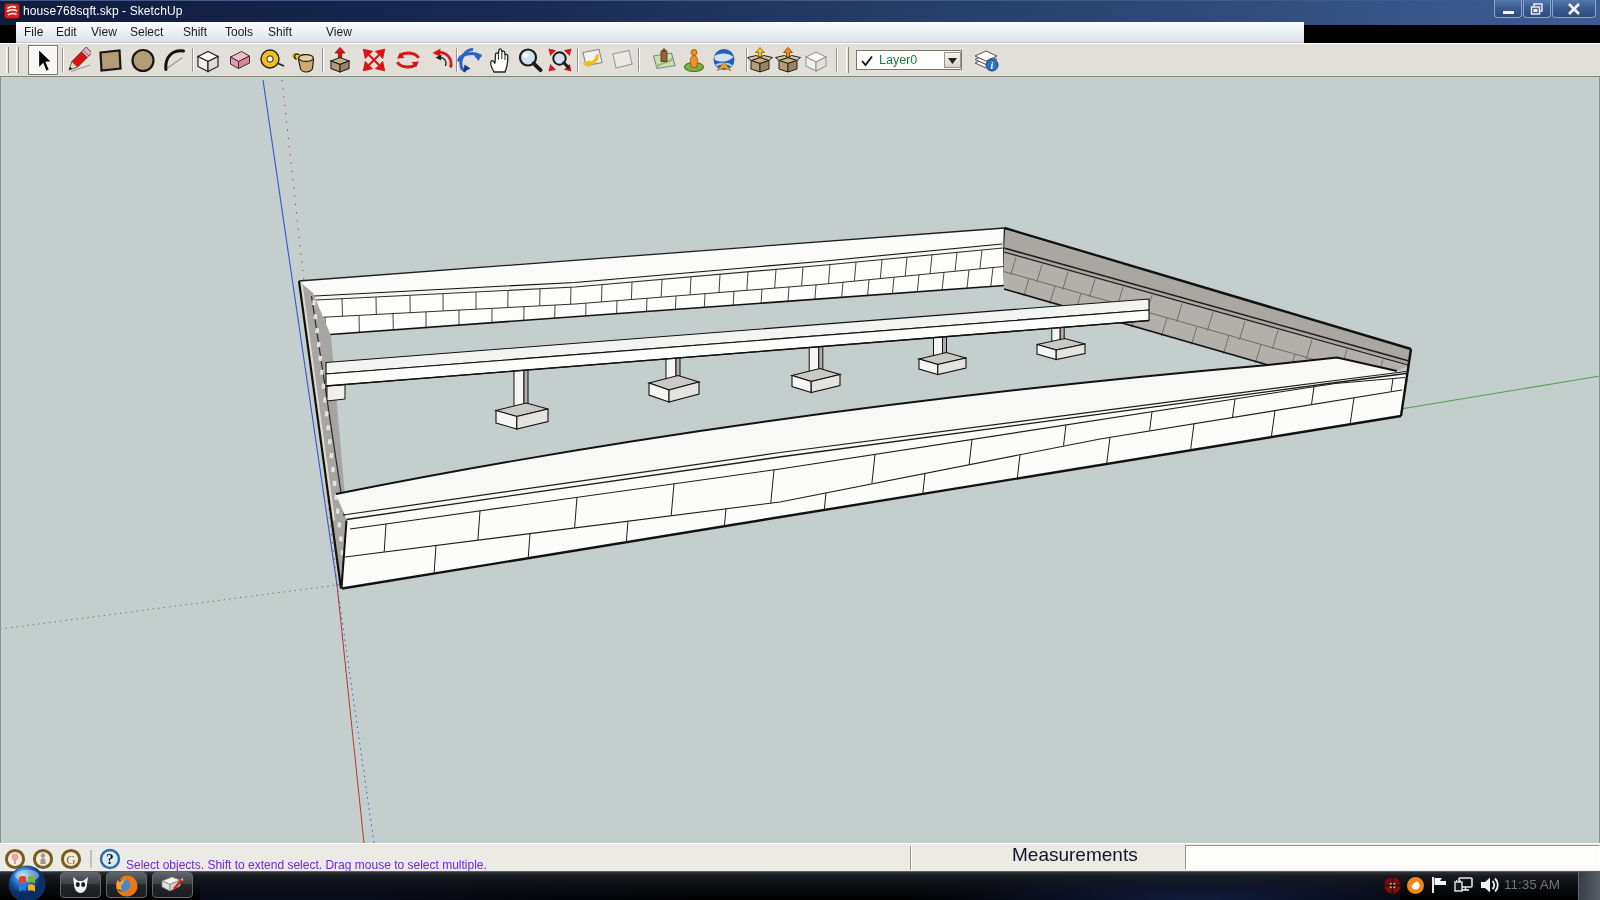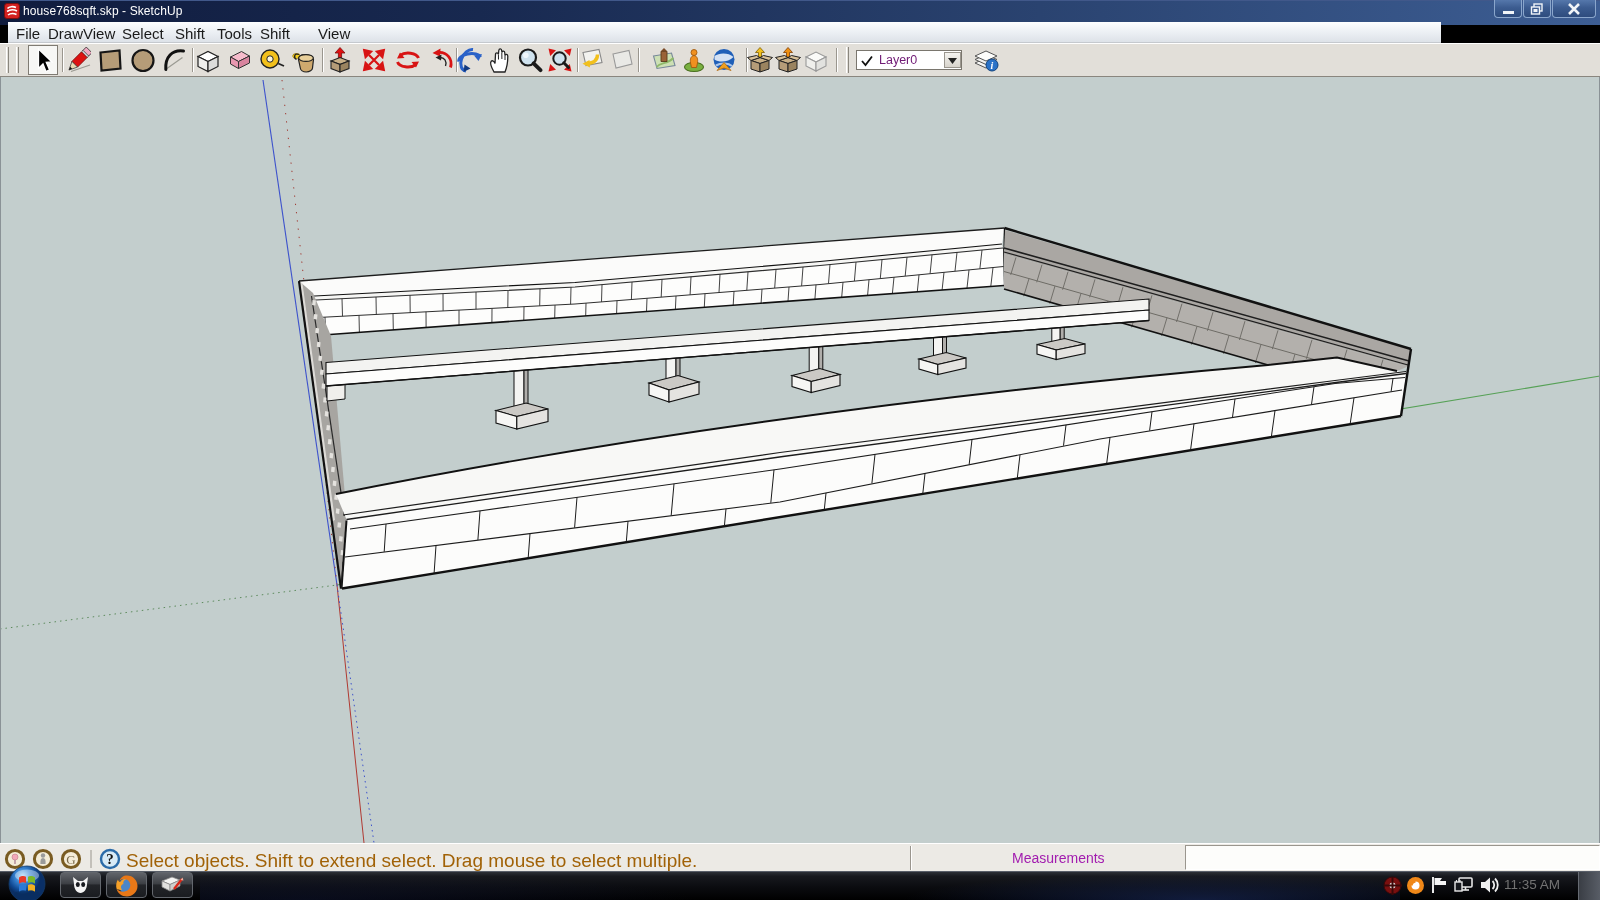--- a/index.html
+++ b/index.html
@@ -19,23 +19,23 @@
   <rect x="4" y="1" width="8" height="7" fill="none" stroke="#f0f4f8" stroke-width="1.4"></rect>
   <rect x="1.5" y="4" width="8" height="7" fill="#3c5c90" stroke="#f0f4f8" stroke-width="1.4"></rect>
   <rect x="3.5" y="6" width="4" height="3" fill="#f0f4f8"></rect>
  </svg>
  <div class="abs" style="left:1552px;top:0;width:44px;height:18px;background:linear-gradient(#5577ab,#3c5c90 45%,#2e4c7e);border:1px solid #8aa6cc;border-top:none;border-radius:0 0 4px 4px"></div>
  <svg class="abs" style="left:1567px;top:3px" width="14" height="12" viewBox="0 0 14 12">
   <path d="M2,1 L12,11 M12,1 L2,11" stroke="#f0f4f8" stroke-width="2.6"></path>
  </svg>
 </div>
 
-<div class="abs" style="left:8px;top:22px;width:1433px;height:21px;background:linear-gradient(#fdfeff,#e9edf2 60%,#dde2e8);border-bottom:1px solid #c5c9ce;color:#1a1a1a;font-size:15px">
+<div class="abs" style="left:16px;top:22px;width:1288px;height:21px;background:linear-gradient(#fdfeff,#e9edf2 60%,#dde2e8);border-bottom:1px solid #c5c9ce;color:#1a1a1a;font-size:12px">
  <span class="abs" style="left:8px;top:3px">File</span>
- <span class="abs" style="left:40px;top:3px">Draw</span>
+ <span class="abs" style="left:40px;top:3px">Edit</span>
  <span class="abs" style="left:75px;top:3px">View</span>
  <span class="abs" style="left:114px;top:3px">Select</span>
  <span class="abs" style="left:167px;top:3px">Shift</span>
  <span class="abs" style="left:209px;top:3px">Tools</span>
  <span class="abs" style="left:252px;top:3px">Shift</span>
  <span class="abs" style="left:310px;top:3px">View</span>
 </div>
 
 <div class="abs" style="left:0;top:43px;width:1600px;height:34px;background:#e2dfd9;border-top:1px solid #fff;border-bottom:1px solid #8a867e"></div>
 <div style="position:absolute;left:6px;top:47px;width:3px;height:26px;border-left:1px solid #fff;border-right:1px solid #8a867e"></div>
@@ -194,21 +194,21 @@
 <svg style="position:absolute;left:803px;top:47px" width="26" height="26" viewBox="0 0 26 26">
     <path d="M3,10 L13,5 L23,10 L13,15 Z" fill="#fafaf8" stroke="#999" stroke-width="1.1"></path>
 <path d="M3,10 L13,15 L13,24 L3,19 Z" fill="#efefec" stroke="#999" stroke-width="1.1"></path>
 <path d="M23,10 L13,15 L13,24 L23,19 Z" fill="#e2e2df" stroke="#999" stroke-width="1.1"></path>
   </svg>
 
 <div class="abs" style="left:856px;top:50px;width:106px;height:20px;background:#fff;border:1px solid #7a766e">
  <svg class="abs" style="left:3px;top:3px" width="14" height="14" viewBox="0 0 14 14">
       <path d="M2,7 L5.5,11 L12,2.5" stroke="#111" stroke-width="1.8" fill="none"></path>
     </svg>
- <span class="abs" style="left:22px;top:2px;font-size:12.5px;color:#701a75">Layer0</span>
+ <span class="abs" style="left:22px;top:2px;font-size:12.5px;color:#15803d">Layer0</span>
  <div class="abs" style="left:87px;top:1px;width:17px;height:16px;background:linear-gradient(#f4f3f0,#d8d4cc);border:1px solid #9a968e">
   <svg style="position:absolute;left:3px;top:5px" width="9" height="6" viewBox="0 0 9 6">
         <path d="M0,0 L9,0 L4.5,6 Z" fill="#222"></path>
       </svg>
  </div>
 </div>
 <svg style="position:absolute;left:972px;top:47px" width="28" height="26" viewBox="0 0 28 26">
 <path d="M3,16 L14,11 L25,16 L14,21 Z" fill="#f8f8f6" stroke="#555" stroke-width="1"></path>
 <path d="M3,12.5 L14,7.5 L25,12.5 L14,17.5 Z" fill="#f0f0ee" stroke="#555" stroke-width="1"></path>
 <path d="M3,9 L14,4 L25,9 L14,14 Z" fill="#fdfdfb" stroke="#555" stroke-width="1"></path>
@@ -409,23 +409,23 @@
 <path d="M13,12 L13,16" stroke="#b08898" stroke-width="1.4"></path>
 <circle cx="41" cy="11" r="8.6" fill="#f4ecd8" stroke="#7a5c22" stroke-width="3"></circle>
 <circle cx="41" cy="7.5" r="2.2" fill="#9a9a9a"></circle>
 <path d="M41,10 C38.8,10 38.2,12 38.4,16 L43.6,16 C43.8,12 43.2,10 41,10 Z" fill="#9a9a9a"></path>
 <circle cx="69" cy="11" r="8.6" fill="#f4ecd8" stroke="#7a5c22" stroke-width="3"></circle>
 <text x="69" y="15.5" font-family="Liberation Serif" font-size="13" fill="#7a6a4a" text-anchor="middle">G</text>
 <line x1="89" y1="2" x2="89" y2="20" stroke="#9a968e" stroke-width="1"></line>
 <circle cx="108" cy="11" r="9" fill="#d8eaf6" stroke="#2a6aa8" stroke-width="2.4"></circle>
 <text x="108" y="16" font-family="Liberation Serif" font-size="15" font-weight="bold" fill="#111" text-anchor="middle">?</text>
 </svg>
- <span class="abs" style="left:126px;top:6px;font-size:19px;color:#a16207">Select objects. Shift to extend select. Drag mouse to select multiple.</span>
+ <span class="abs" style="left:126px;top:14px;font-size:12px;color:#6d28d9">Select objects. Shift to extend select. Drag mouse to select multiple.</span>
  <div class="abs" style="left:910px;top:2px;width:2px;height:24px;border-left:1px solid #9a968e;border-right:1px solid #fff"></div>
- <span class="abs" style="left:1012px;top:6px;font-size:14px;color:#a21caf">Measurements</span>
+ <span class="abs" style="left:1012px;top:0;font-size:19px;color:#0f172a">Measurements</span>
  <div class="abs" style="left:1185px;top:1px;width:415px;height:25px;background:#fdfdfb;border:1px solid #9a968e;border-bottom-color:#fff;border-right-color:#fff"></div>
 </div>
 
 <div style="position:absolute;left:0;top:871px;width:1600px;height:29px;background:linear-gradient(#31353c 0%,#17191e 18%,#0b0c10 55%,#000 100%);overflow:visible">
  <div style="position:absolute;left:0;top:0;width:1600px;height:1px;background:#585e68"></div>
  <div style="position:absolute;left:900px;top:2px;width:500px;height:27px;background:radial-gradient(ellipse at 60% 100%, rgba(30,50,110,0.55), rgba(0,0,0,0) 70%)"></div>
  <div style="position:absolute;left:200px;top:2px;width:500px;height:27px;background:radial-gradient(ellipse at 20% 100%, rgba(25,35,80,0.35), rgba(0,0,0,0) 70%)"></div>
 </div>
 <svg style="position:absolute;left:7px;top:865px" width="40" height="38" viewBox="0 0 40 38">
  <defs>

